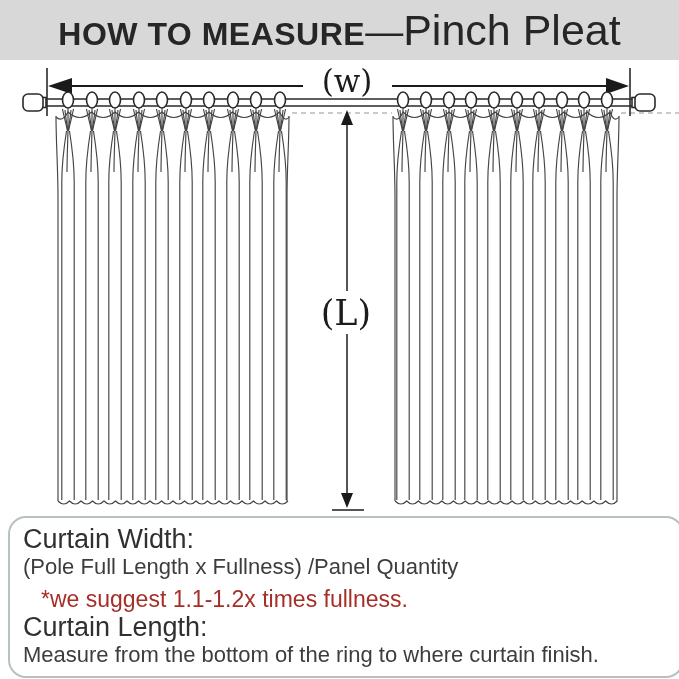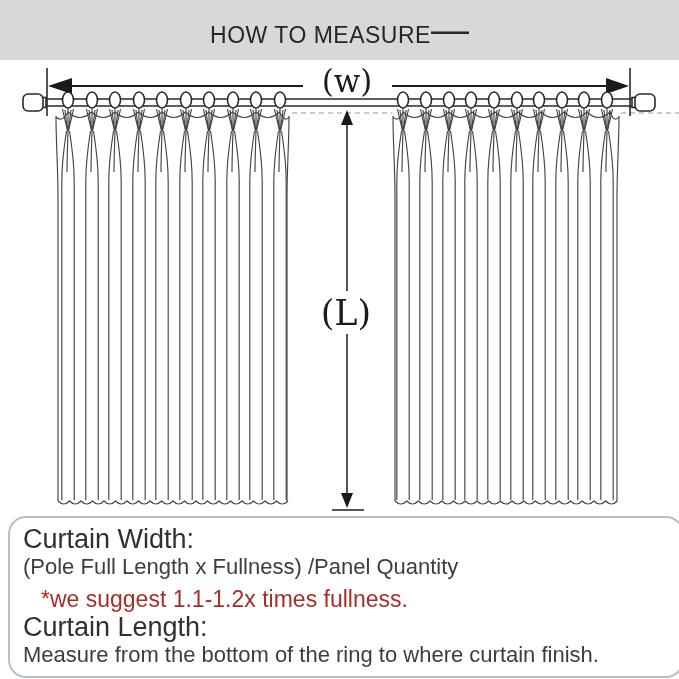--- a/index.html
+++ b/index.html
@@ -8,21 +8,21 @@
     font-family:"Liberation Sans", sans-serif;overflow:hidden;
   }
   
   .header{
     position:absolute;top:0;left:0;width:679px;height:60px;
     background:#d8d8d8;
     display:flex;align-items:baseline;justify-content:center;
     padding-top:0;box-sizing:border-box;
     color:#262626;white-space:nowrap;
   }
-  .header .t-left{font-size:23px;line-height:60px;letter-spacing:0.5px;}
+  .header .t-left{font-size:32px;line-height:60px;letter-spacing:0.5px;font-weight:bold;}
   .header .t-dash{font-size:38px;line-height:60px;}
   .header .t-right{font-size:43px;line-height:60px;}
   
   .diagram{position:absolute;top:0;left:0;width:679px;height:679px;}
   .diagram svg{display:block;}
   .curtain{stroke:#444444;stroke-width:1.15;fill:none;}
   .hardware{stroke:#2a2a2a;stroke-width:1.6;fill:#ffffff;}
   .dim{stroke:#1a1a1a;stroke-width:2.2;fill:none;}
   .dimthin{stroke:#2a2a2a;stroke-width:1.6;fill:none;}
   .dimfill{fill:#1a1a1a;stroke:none;}
@@ -147,20 +147,21 @@
         <polygon class="dimfill" points="347,508 341,493 353,493"></polygon>
         <path class="dimthin" d="M332,510 L364,510"></path>
         <text class="dimtext" x="346" y="325" font-size="35">(L)</text>
       </g>
     </svg>
   </div>
 
   <div class="header">
     <span class="t-left">HOW TO MEASURE</span>
       <span class="t-dash">—</span>
+      <span class="t-right">Pinch Pleat</span>
   </div>
 
   <div class="info-box">
     <div class="info-heading">Curtain Width:</div>
     <div class="info-body">(Pole Full Length x Fullness) /Panel Quantity</div>
     <div class="info-note">*we suggest 1.1-1.2x times fullness.</div>
     <div class="info-heading second">Curtain Length:</div>
     <div class="info-body">Measure from the bottom of the ring to where curtain finish.</div>
   </div>
 

